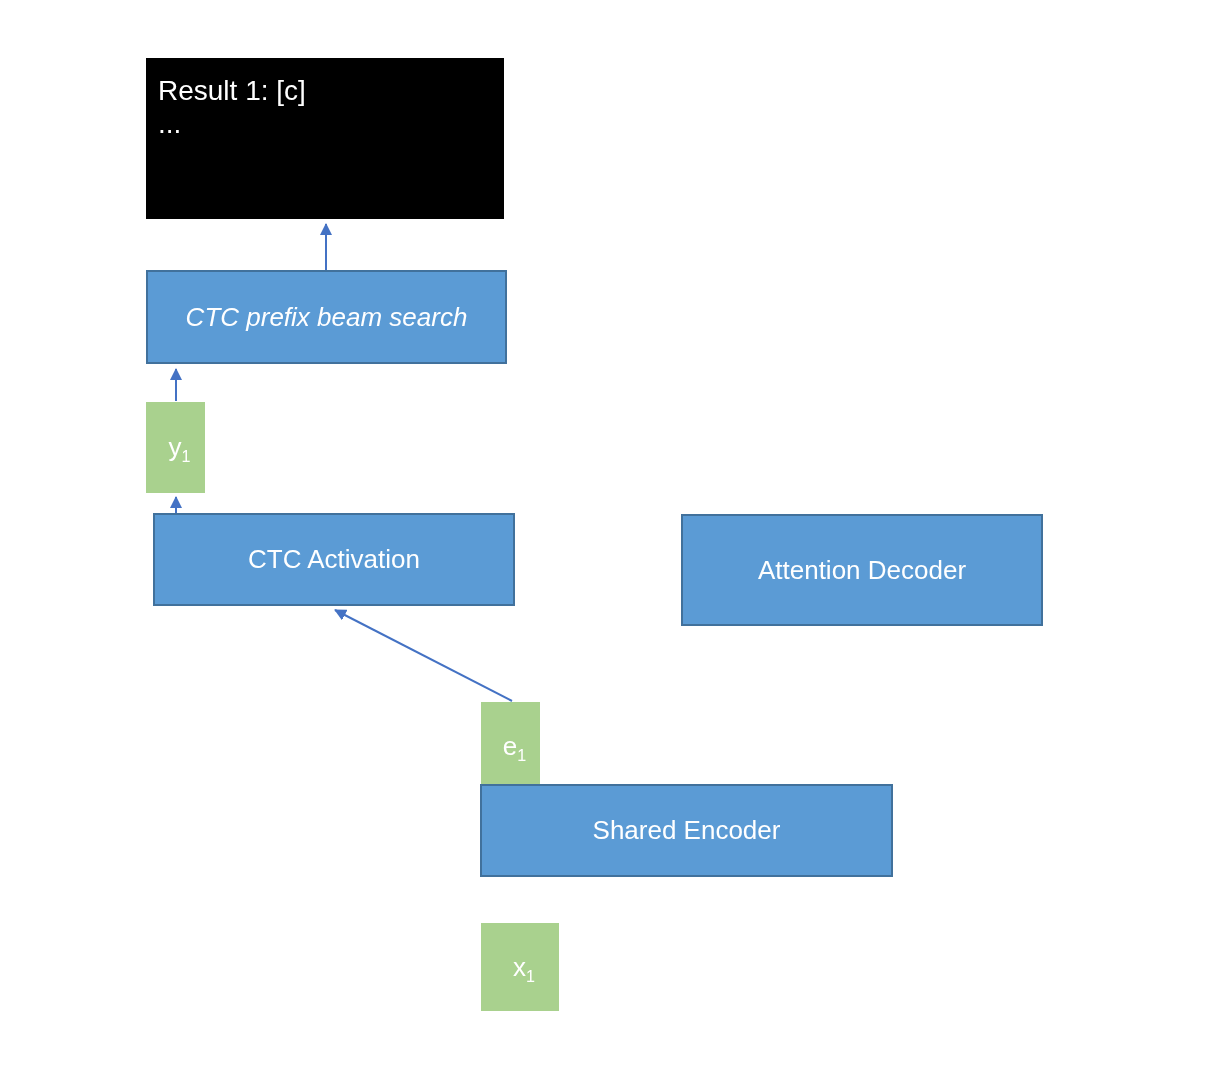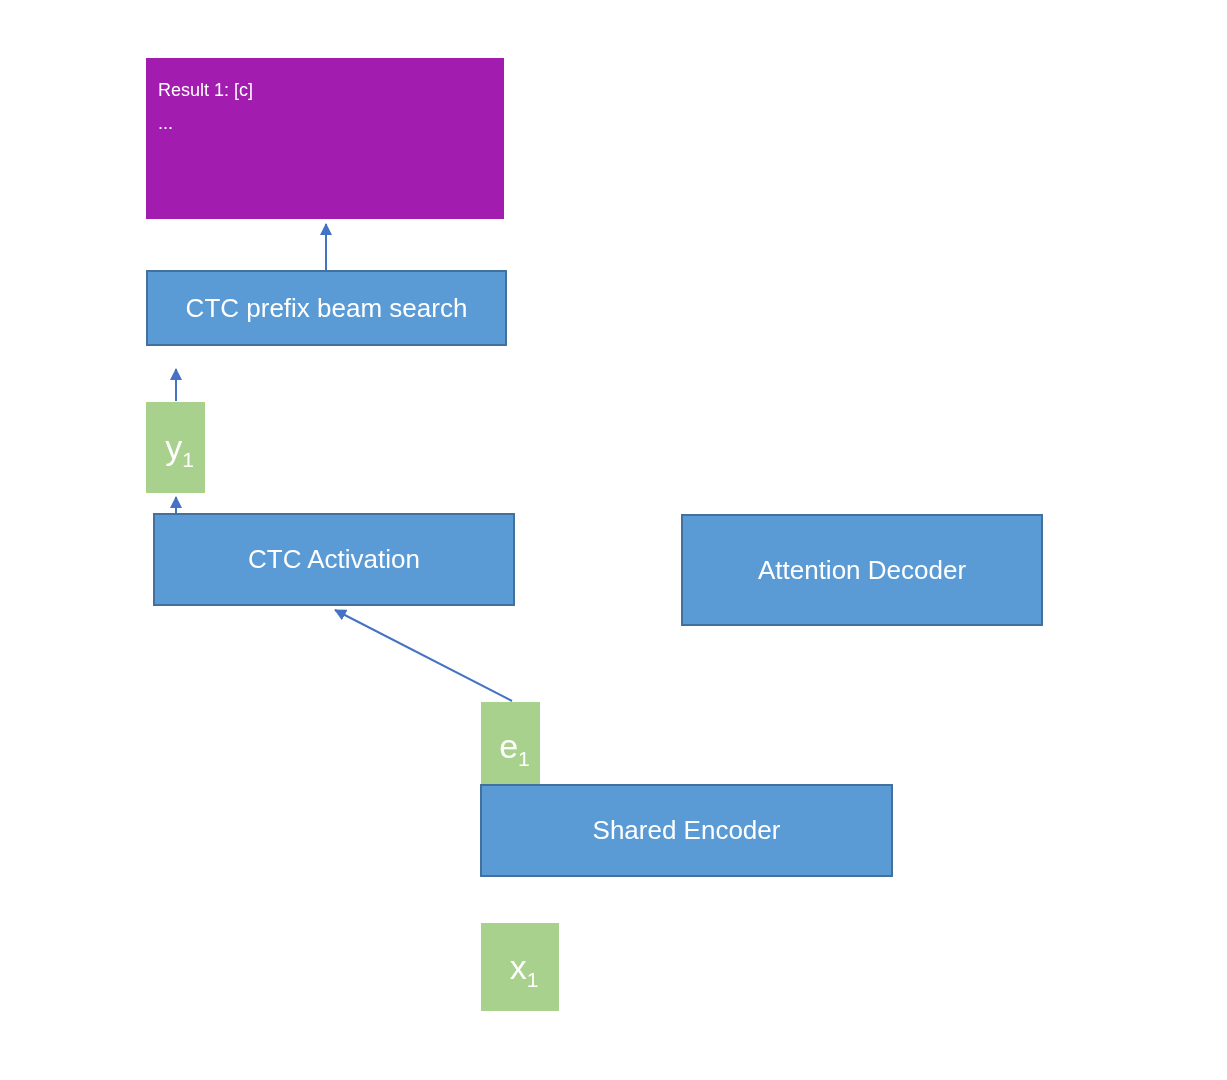--- a/index.html
+++ b/index.html
@@ -32,43 +32,43 @@
     justify-content: center;
     text-align: center;
   }
   .blue-box {
     background: #5B9BD5;
     border: 2px solid #41719C;
     font-size: 26px;
   }
   .green-small {
     background: #A9D18E;
-    font-size: 34px;
+    font-size: 26px;
     padding-left: 8px;
   }
   .green-small sub {
     font-size: 0.62em;
     line-height: 0;
   }
   .results-box {
     position: absolute;
     box-sizing: border-box;
-    background: #a21caf;
+    background: #000000;
     color: #ffffff;
-    font-size: 18px;
+    font-size: 28px;
     line-height: 33px;
     padding: 16px 28px 0 12px;
     text-align: left;
   }
   .results-box .rline {
     white-space: pre;
   }
   
   #results-box        { left: 146px; top: 58px;  width: 358px; height: 161px; }
-  #ctc-prefix-box     { left: 146px; top: 270px; width: 361px; height: 76px;  }
+  #ctc-prefix-box     { left: 146px; top: 270px; width: 361px; height: 94px; font-style: italic;  }
   #y1-box             { left: 146px; top: 402px; width: 59px;  height: 91px;  }
   #ctc-activation-box { left: 145px; top: 513px; width: 362px; height: 93px; margin-left: 8px;  }
   #attention-box      { left: 681px; top: 514px; width: 362px; height: 112px;  }
   #e1-box             { left: 481px; top: 702px; width: 59px;  height: 88px;  }
   #shared-encoder-box { left: 480px; top: 784px; width: 413px; height: 93px;  }
   #x1-box             { left: 481px; top: 923px; width: 78px;  height: 88px;  }
 </style>
 </head>
 <body>
 

